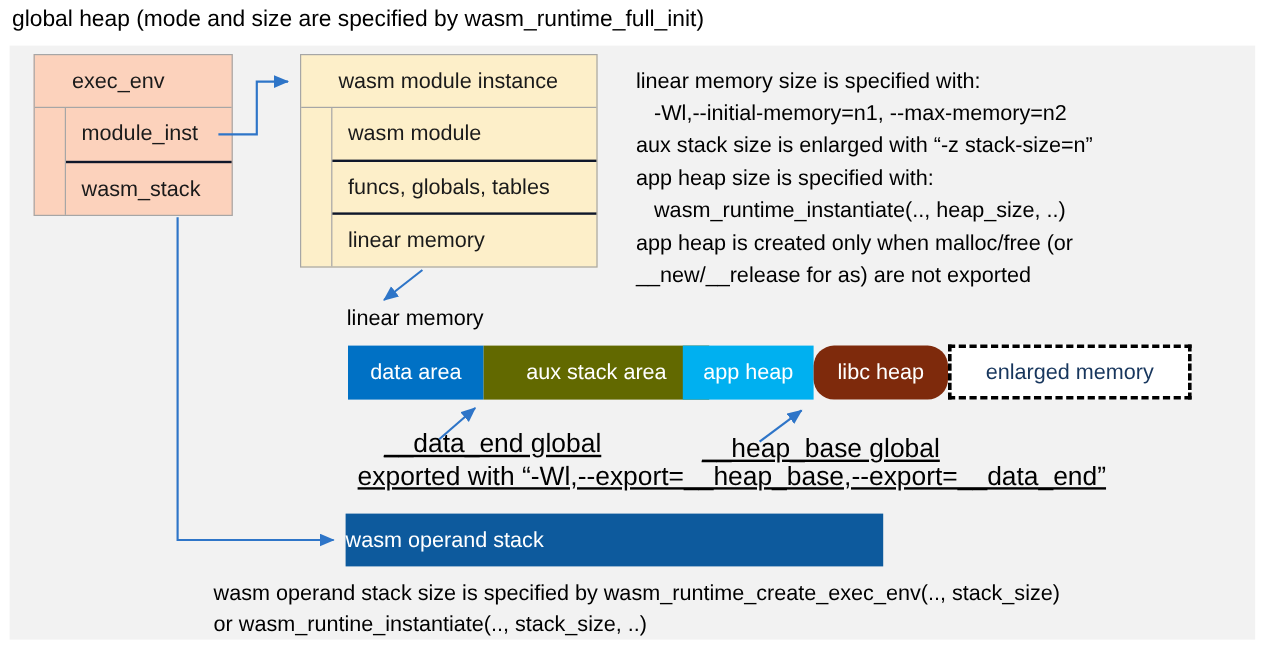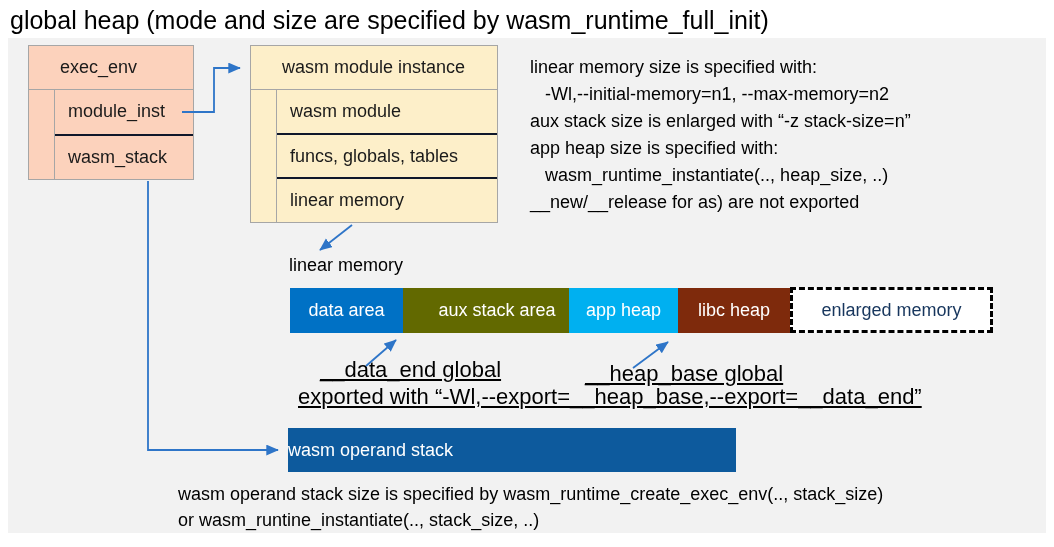--- a/index.html
+++ b/index.html
@@ -7,21 +7,21 @@
     position:relative; width:1054px; height:547px;
     background:#ffffff; overflow:hidden;
     font-family:"Liberation Sans", sans-serif;
     color:#111;
   }
   .panel {
     position:absolute; left:8px; top:38px; width:1038px; height:495px;
     background:#F2F2F2;
   }
   .title {
-    position:absolute; left:10px; top:6px; font-size:25px; color:#000;
+    position:absolute; left:10px; top:6px; font-size:19px; color:#000;
     white-space:pre;
   }
   
   .obox {
     position:absolute; border:1px solid #A6A6A6; box-sizing:border-box;
     font-size:18px; color:#1a1a1a;
   }
   .obox-hdr {
     height:44px; display:flex; align-items:center; padding-left:31px;
     border-bottom:1px solid #A6A6A6; box-sizing:border-box;
@@ -47,21 +47,21 @@
   .lm-label { position:absolute; left:289px; top:255px; font-size:18px; color:#000; }
 
   .seg {
     position:absolute; top:288px; height:45px; line-height:45px;
     text-align:center; color:#fff; font-size:18px; box-sizing:border-box;
     white-space:nowrap;
   }
   .seg-data     { left:290px; width:113px; background:#0071C5; }
   .seg-aux      { left:403px; width:188px; background:#626900; }
   .seg-appheap  { left:569px; width:109px; background:#00B0F0; }
-  .seg-libc     { left:678px; width:112px; background:#7E2A0C; }
+  .seg-libc     { left:678px; width:112px; background:#7E2A0C;border-radius:17px; }
   .seg-enlarged {
     left:790px; width:203px; top:287px; height:46px; line-height:40px;
     background:#FFFFFF; border:3px dashed #000; color:#17365D;
   }
 
   .ann { position:absolute; font-size:22px; color:#000; white-space:nowrap;text-decoration:underline; }
   .ann-dataend  { left:320px; top:357px; }
   .ann-heapbase { left:585px; top:361px; }
   .ann-exported { left:298px; top:384px; }
 
@@ -104,20 +104,21 @@
       <div class="obox-row">linear memory</div>
     </div>
   </div>
 
   <div class="notes">
     <div>linear memory size is specified with:</div>
     <div>   -Wl,--initial-memory=n1, --max-memory=n2</div>
     <div>aux stack size is enlarged with “-z stack-size=n”</div>
     <div>app heap size is specified with:</div>
     <div>   wasm_runtime_instantiate(.., heap_size, ..)</div>
+    <div>app heap is created only when malloc/free (or</div>
     <div>__new/__release for as) are not exported</div>
   </div>
 
   <div class="lm-label">linear memory</div>
 
   <div class="seg seg-data">data area</div>
   <div class="seg seg-aux">aux stack area</div>
   <div class="seg seg-appheap">app heap</div>
   <div class="seg seg-libc">libc heap</div>
   <div class="seg seg-enlarged">enlarged memory</div>

